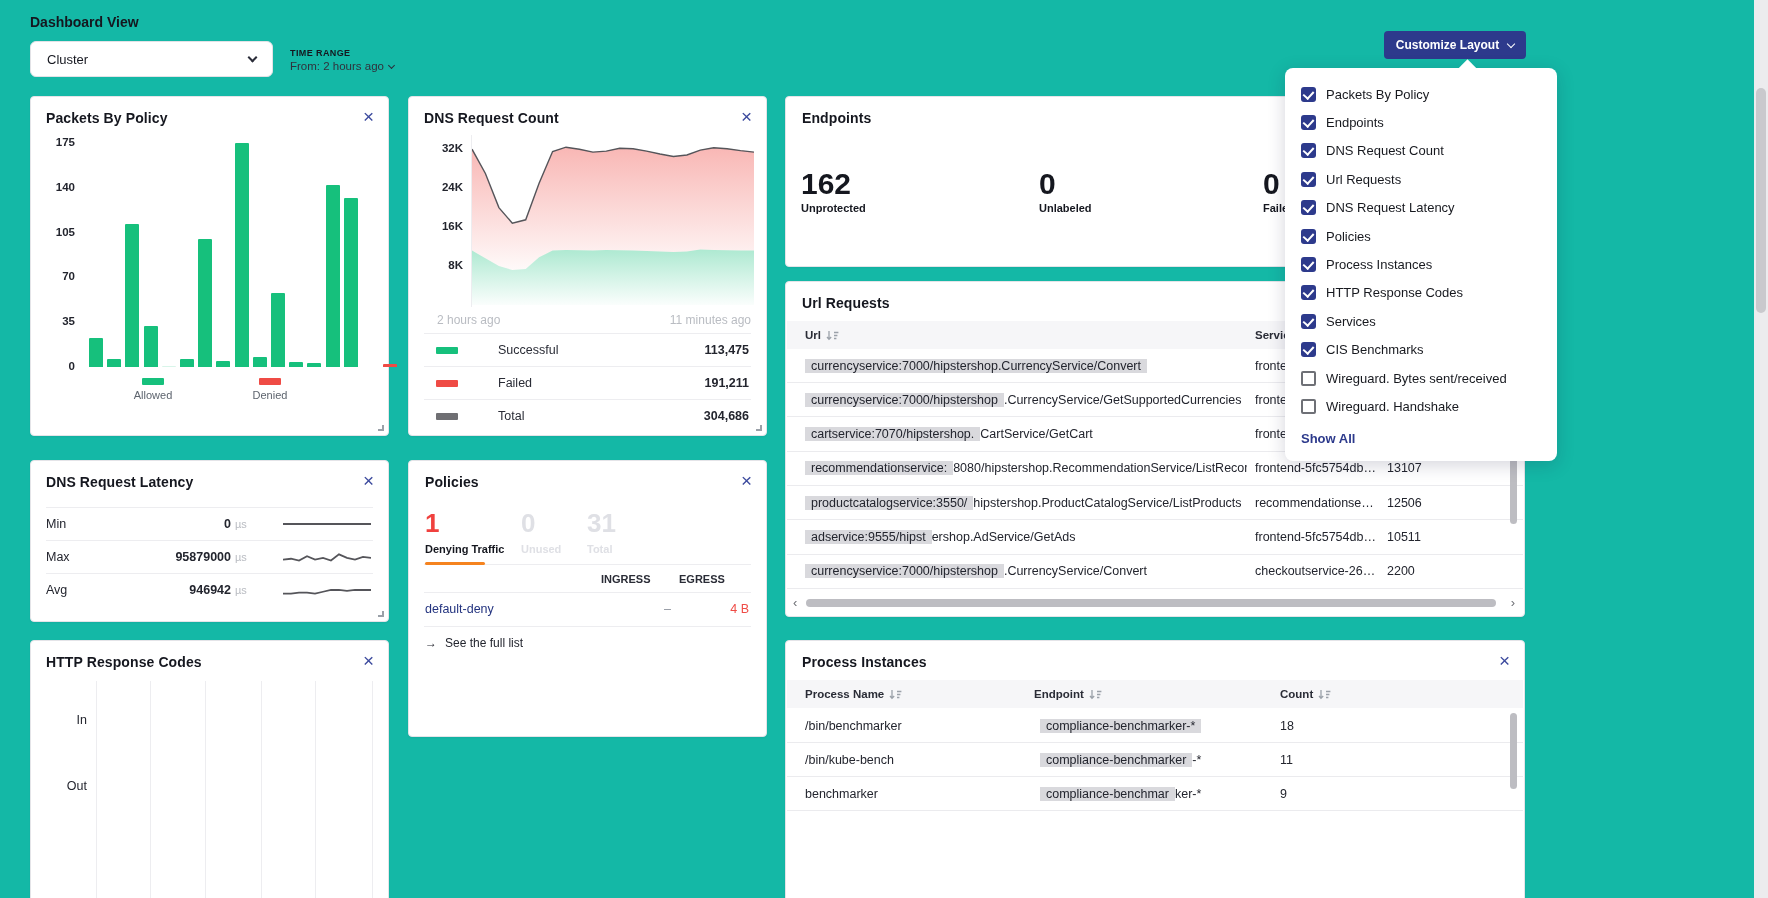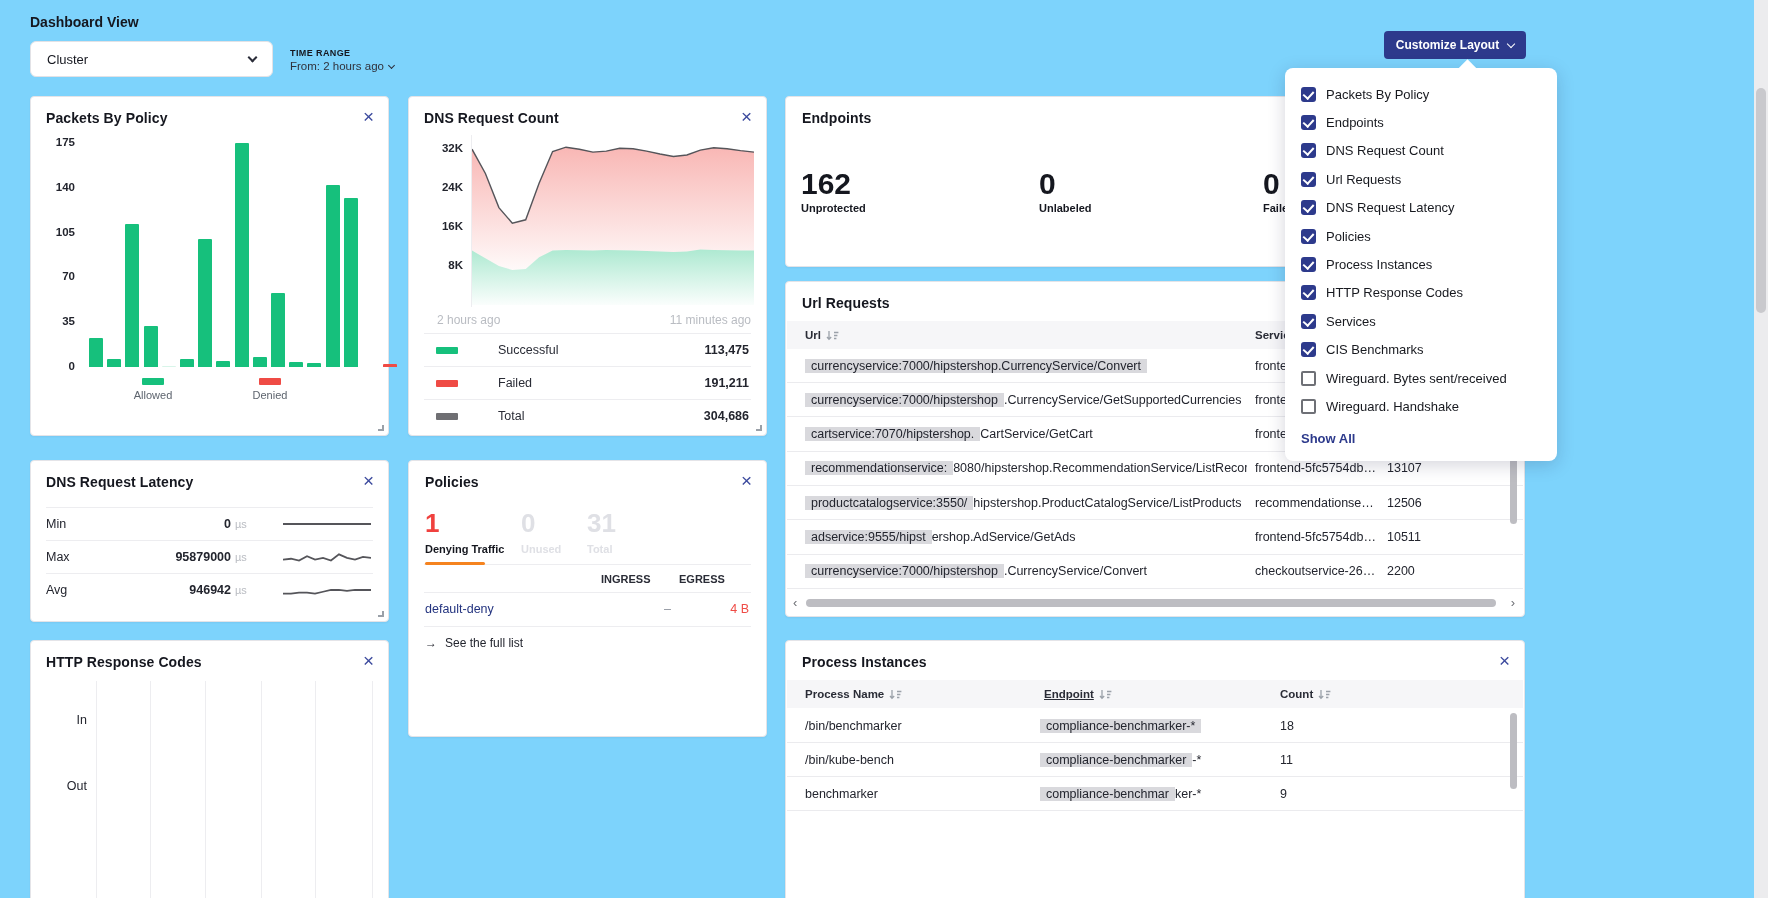--- a/index.html
+++ b/index.html
@@ -1,18 +1,18 @@
 <!DOCTYPE html>
 <html><head>
 <meta charset="utf-8">
 <style>
   * { margin:0; padding:0; box-sizing:border-box; }
   html,body { background:#efeff1; }
   body { font-family:"Liberation Sans","DejaVu Sans",sans-serif; color:#1b1d28; }
-  #app { position:relative; width:1768px; height:898px; overflow:hidden; background:#7dd3fc;padding-left:12px; }
+  #app { position:relative; width:1768px; height:898px; overflow:hidden; background:#14b8a6;padding-left:12px; }
 
   
   .page-title { position:absolute; left:30px; top:14px; font-size:14px; font-weight:700; color:#15171f; }
   .view-select { position:absolute; left:30px; top:41px; width:243px; height:36px; background:#fff;
     border:1px solid #e2e2e6; border-radius:6px; display:flex; align-items:center; padding:0 16px; cursor:pointer;gap:32px; }
   .view-select .vs-label { font-size:13px; color:#15171f; flex:1; }
   .chev { width:7px; height:7px; border-right:2px solid #2b2d39; border-bottom:2px solid #2b2d39;
     transform:rotate(45deg); margin-top:-4px; }
   .chev.small { width:5px; height:5px; border-width:1.5px; margin-left:5px; display:inline-block; vertical-align:2px; }
   .time-range { position:absolute; left:290px; top:48px; }
@@ -395,21 +395,21 @@
     <div class="tbl-head">
       <div class="th-cell" style="position:absolute; left:18px;">
         <span>Process Name</span>
         <svg class="sort-ic" width="13" height="11" viewBox="0 0 13 11">
             <g stroke="#9ba1a9" stroke-width="1.3" fill="none">
               <path d="M3 1v8M1 7l2 2.2L5.2 7"></path>
               <path d="M8 2.5h4.4M8 5.5h3.4M8 8.5h2.4"></path>
             </g>
           </svg>
       </div>
-      <div class="th-cell" style="position:absolute; left:257px;text-decoration:underline;">
+      <div class="th-cell" style="position:absolute; left:247px;">
         <span>Endpoint</span>
         <svg class="sort-ic" width="13" height="11" viewBox="0 0 13 11">
             <g stroke="#9ba1a9" stroke-width="1.3" fill="none">
               <path d="M3 1v8M1 7l2 2.2L5.2 7"></path>
               <path d="M8 2.5h4.4M8 5.5h3.4M8 8.5h2.4"></path>
             </g>
           </svg>
       </div>
       <div class="th-cell" style="position:absolute; left:493px;">
         <span>Count</span>

